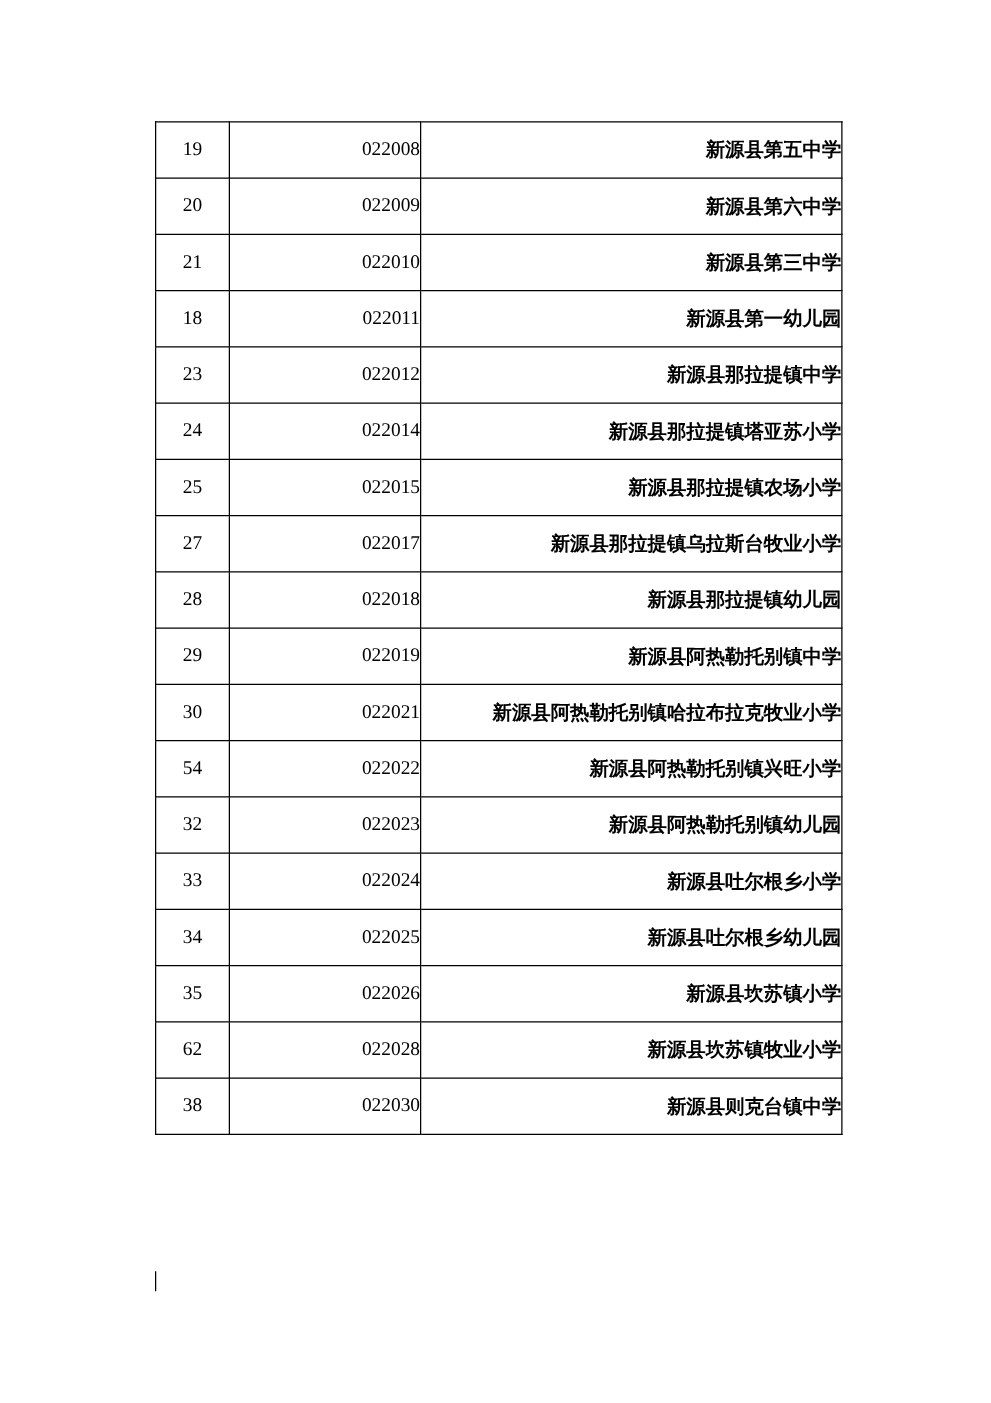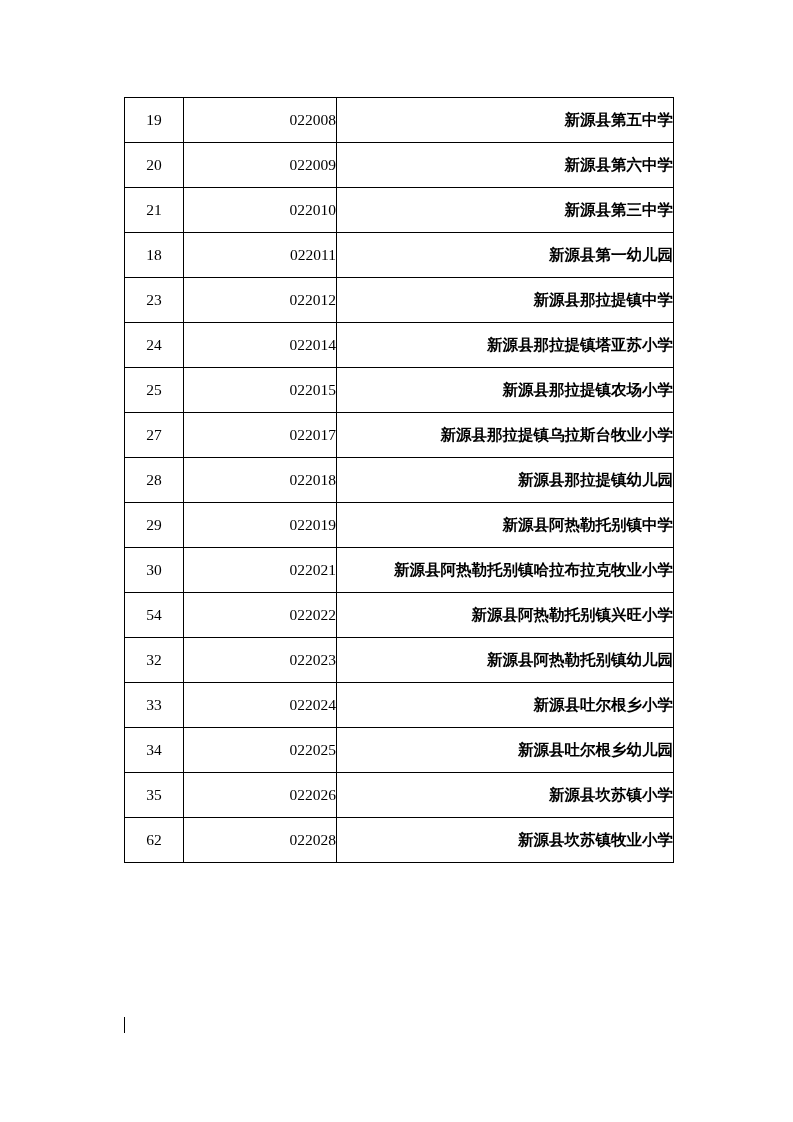--- a/index.html
+++ b/index.html
@@ -154,17 +154,22 @@
         <tr>
           <td class="col-index">35</td>
           <td class="col-code">022026</td>
           <td class="col-name">新源县坎苏镇小学</td>
         </tr>
         <tr>
           <td class="col-index">62</td>
           <td class="col-code">022028</td>
           <td class="col-name">新源县坎苏镇牧业小学</td>
         </tr>
+        <tr>
+          <td class="col-index">38</td>
+          <td class="col-code">022030</td>
+          <td class="col-name">新源县则克台镇中学</td>
+        </tr>
       </tbody>
     </table>
   </div>
   <div class="left-rule-extension"></div>
 </div>
 
 </body></html>

